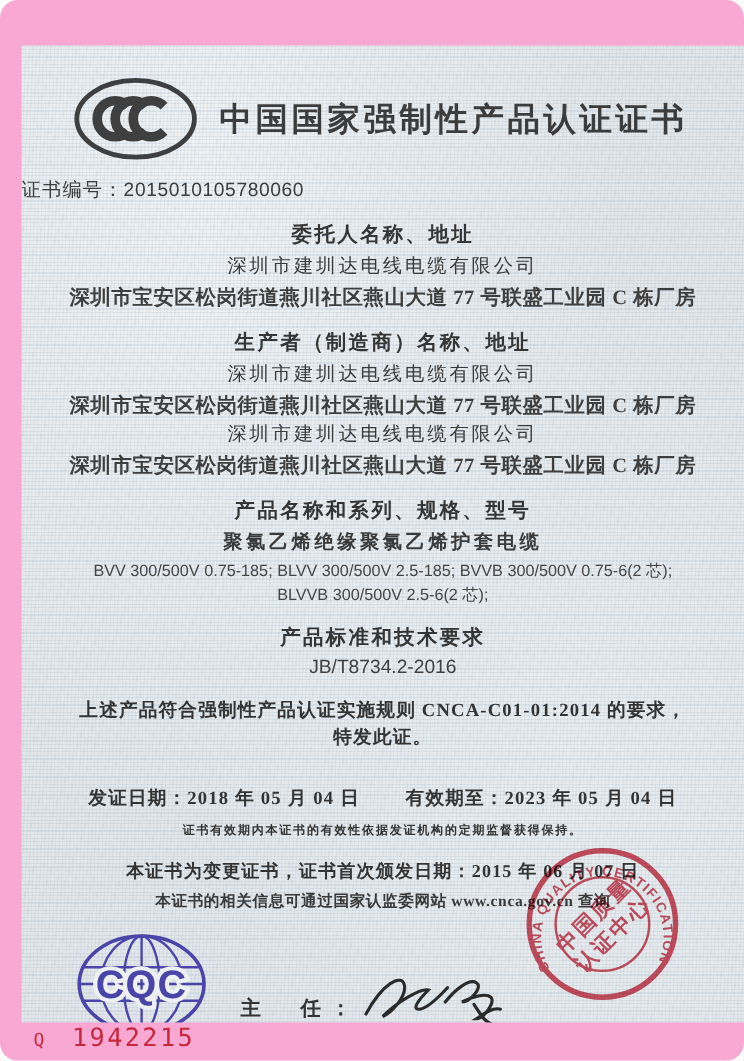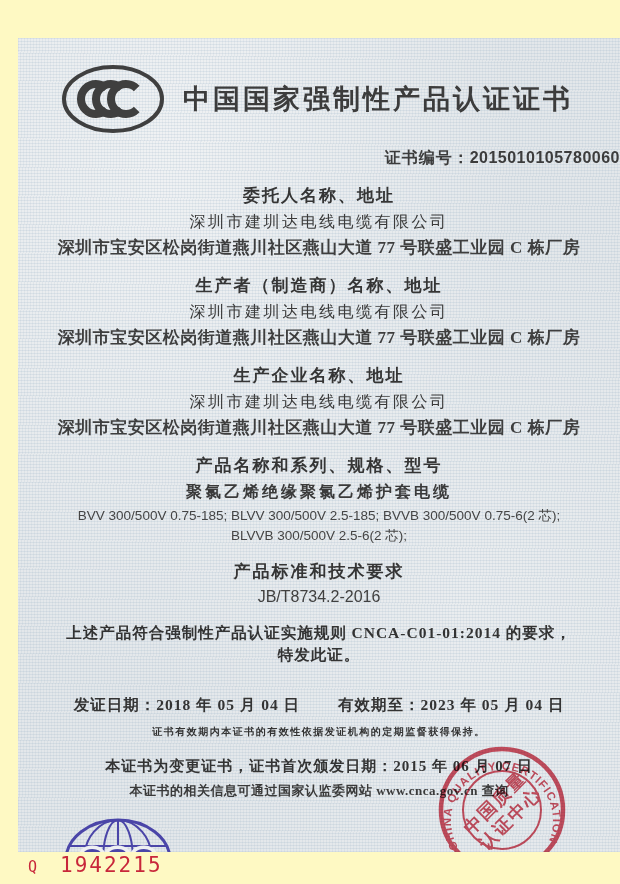--- a/index.html
+++ b/index.html
@@ -4,43 +4,43 @@
 <style>
   * { margin:0; padding:0; box-sizing:border-box; }
   html,body { width:620px; height:884px; }
   body {
     font-family:"Liberation Serif","DejaVu Serif",serif;
     background:#fbfbf9;
     position:relative;
     overflow:hidden;
     color:#3a3a3a;
   }
-  .page { position:absolute; inset:0; background:#fef9c3; }
+  .page { position:absolute; inset:0; background:#f9a8d4;border-radius:15px; }
   
   .scan {
     position:absolute; left:18px; top:38px; right:0; height:814px;
     background-color:#e3e7ea;
     background-image:
       repeating-linear-gradient(92deg, rgba(125,155,180,.10) 0 1px, rgba(255,255,255,0) 1px 3px),
       repeating-linear-gradient(0deg, rgba(135,165,190,.16) 0 1px, rgba(255,255,255,0) 1px 3px),
       radial-gradient(ellipse at 25% 15%, rgba(255,255,255,.45), rgba(255,255,255,0) 55%),
       radial-gradient(ellipse at 75% 70%, rgba(255,255,255,.25), rgba(255,255,255,0) 50%);
     overflow:hidden;
   }
   .header { display:flex; align-items:center; padding:26px 24px 0 42px; }
   .ccc-logo { flex:0 0 auto; width:106px; height:70px; }
   .title {
     flex:1; text-align:center;
     font-family:"Liberation Sans","DejaVu Sans",sans-serif;
     font-size:27px; font-weight:bold; letter-spacing:3px; color:#3c3c3c;
     padding-right:6px;
   }
   .cert-no {
-    text-align:right; margin-top:14px;
-    font-size:16px; font-weight:bold; color:#3c3c3c; letter-spacing:1px;
+    text-align:left; margin-top:14px;
+    font-size:16px; font-weight:normal; color:#3c3c3c; letter-spacing:1px;
   }
   .cert-no .num { font-family:"Liberation Sans","DejaVu Sans",sans-serif; letter-spacing:0.5px; }
   .body-col { text-align:center; }
   .sec-heading { font-size:17px; font-weight:bold; margin:15px 2px 5px; letter-spacing:2px; color:#353535; }
   .company { font-size:16px; margin:3px 0; letter-spacing:2.5px; color:#3a3a3a; }
   .addr { font-size:17px; margin:2px 0 1px; letter-spacing:0.5px; color:#3e3e3e; font-weight:bold;}
   .product-name { font-size:16px; margin:4px 0 2px; letter-spacing:3px; font-weight:bold; color:#3a3a3a;}
   .spec {
     font-family:"Liberation Sans","DejaVu Sans",sans-serif; font-weight:normal;
     font-size:13.5px; max-width:520px; margin:3px auto 0; line-height:1.45; color:#454545; letter-spacing:0;
@@ -93,21 +93,20 @@
     <div class="body-col">
 
       <div class="sec-heading">委托人名称、地址</div>
       <div class="company">深圳市建圳达电线电缆有限公司</div>
       <div class="addr">深圳市宝安区松岗街道燕川社区燕山大道 77 号联盛工业园 C 栋厂房</div>
 
       <div class="sec-heading">生产者（制造商）名称、地址</div>
       <div class="company">深圳市建圳达电线电缆有限公司</div>
       <div class="addr">深圳市宝安区松岗街道燕川社区燕山大道 77 号联盛工业园 C 栋厂房</div>
 
-      <div class="sec-heading">生产企业名称、地址</div>
       <div class="company">深圳市建圳达电线电缆有限公司</div>
       <div class="addr">深圳市宝安区松岗街道燕川社区燕山大道 77 号联盛工业园 C 栋厂房</div>
 
       <div class="sec-heading">产品名称和系列、规格、型号</div>
       <div class="product-name">聚氯乙烯绝缘聚氯乙烯护套电缆</div>
       <div class="spec">BVV 300/500V 0.75-185; BLVV 300/500V 2.5-185; BVVB 300/500V 0.75-6(2 芯); BLVVB 300/500V 2.5-6(2 芯);</div>
 
       <div class="sec-heading">产品标准和技术要求</div>
       <div class="standard">JB/T8734.2-2016</div>
 

